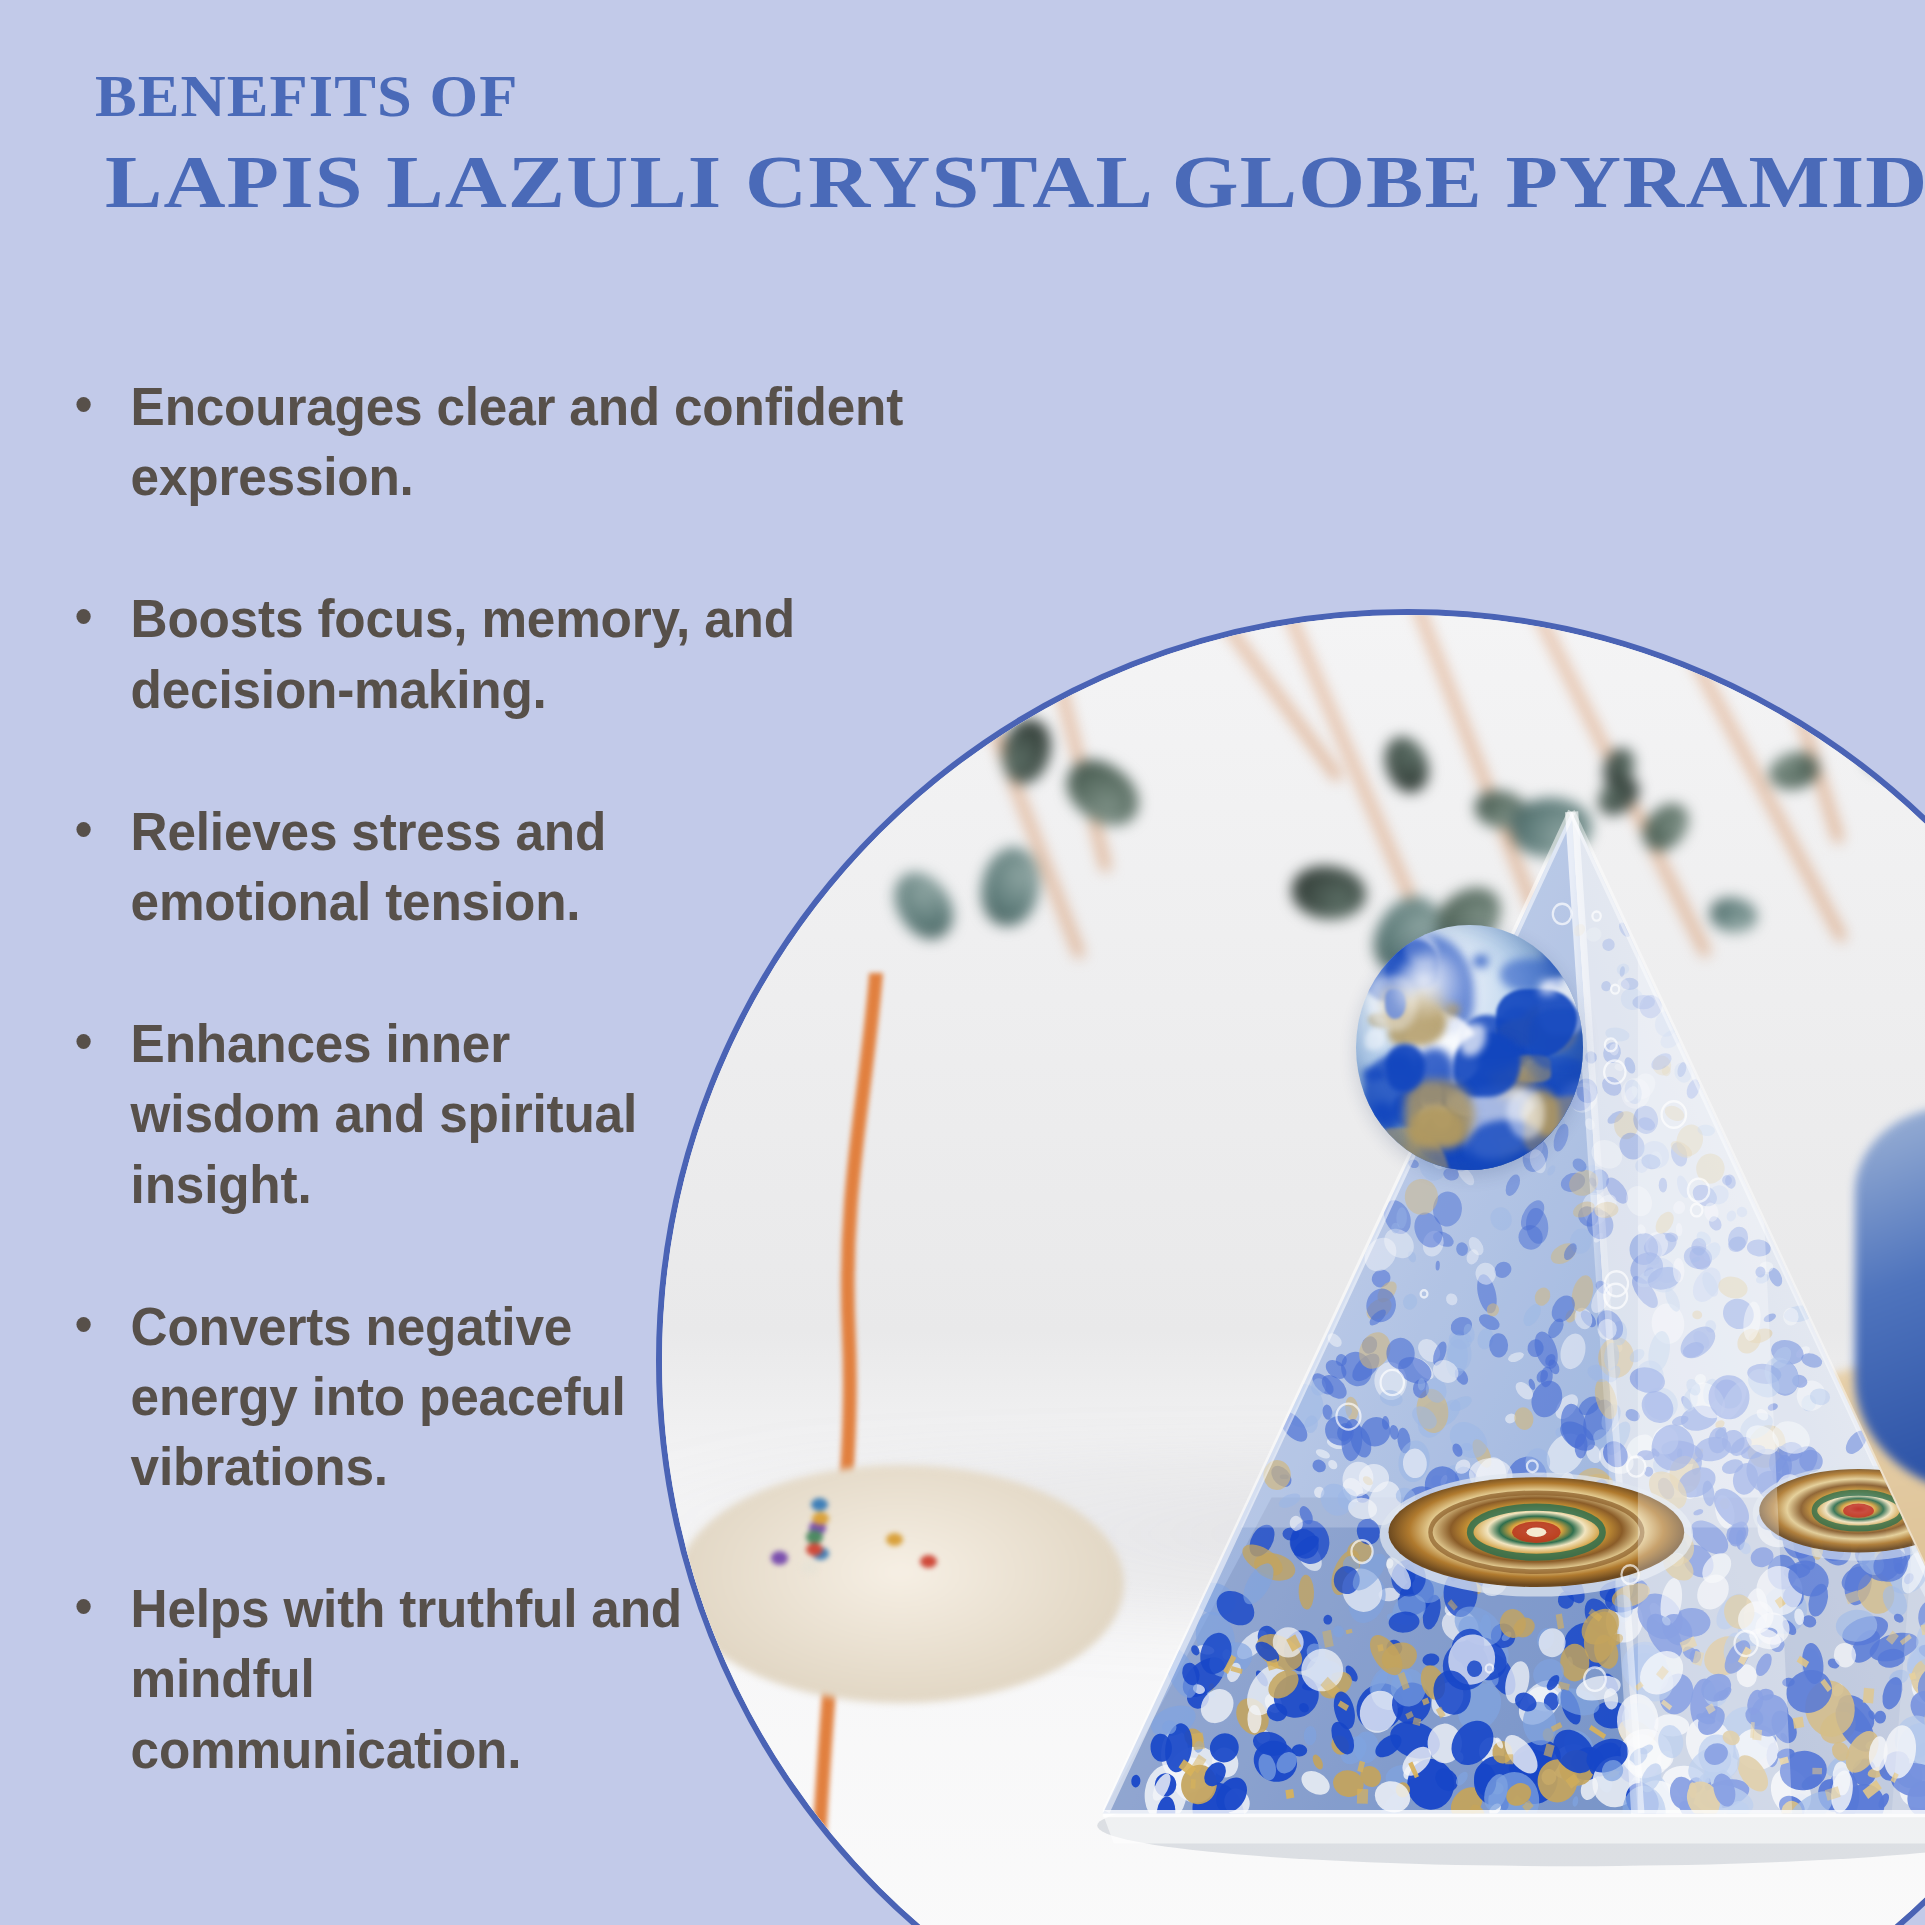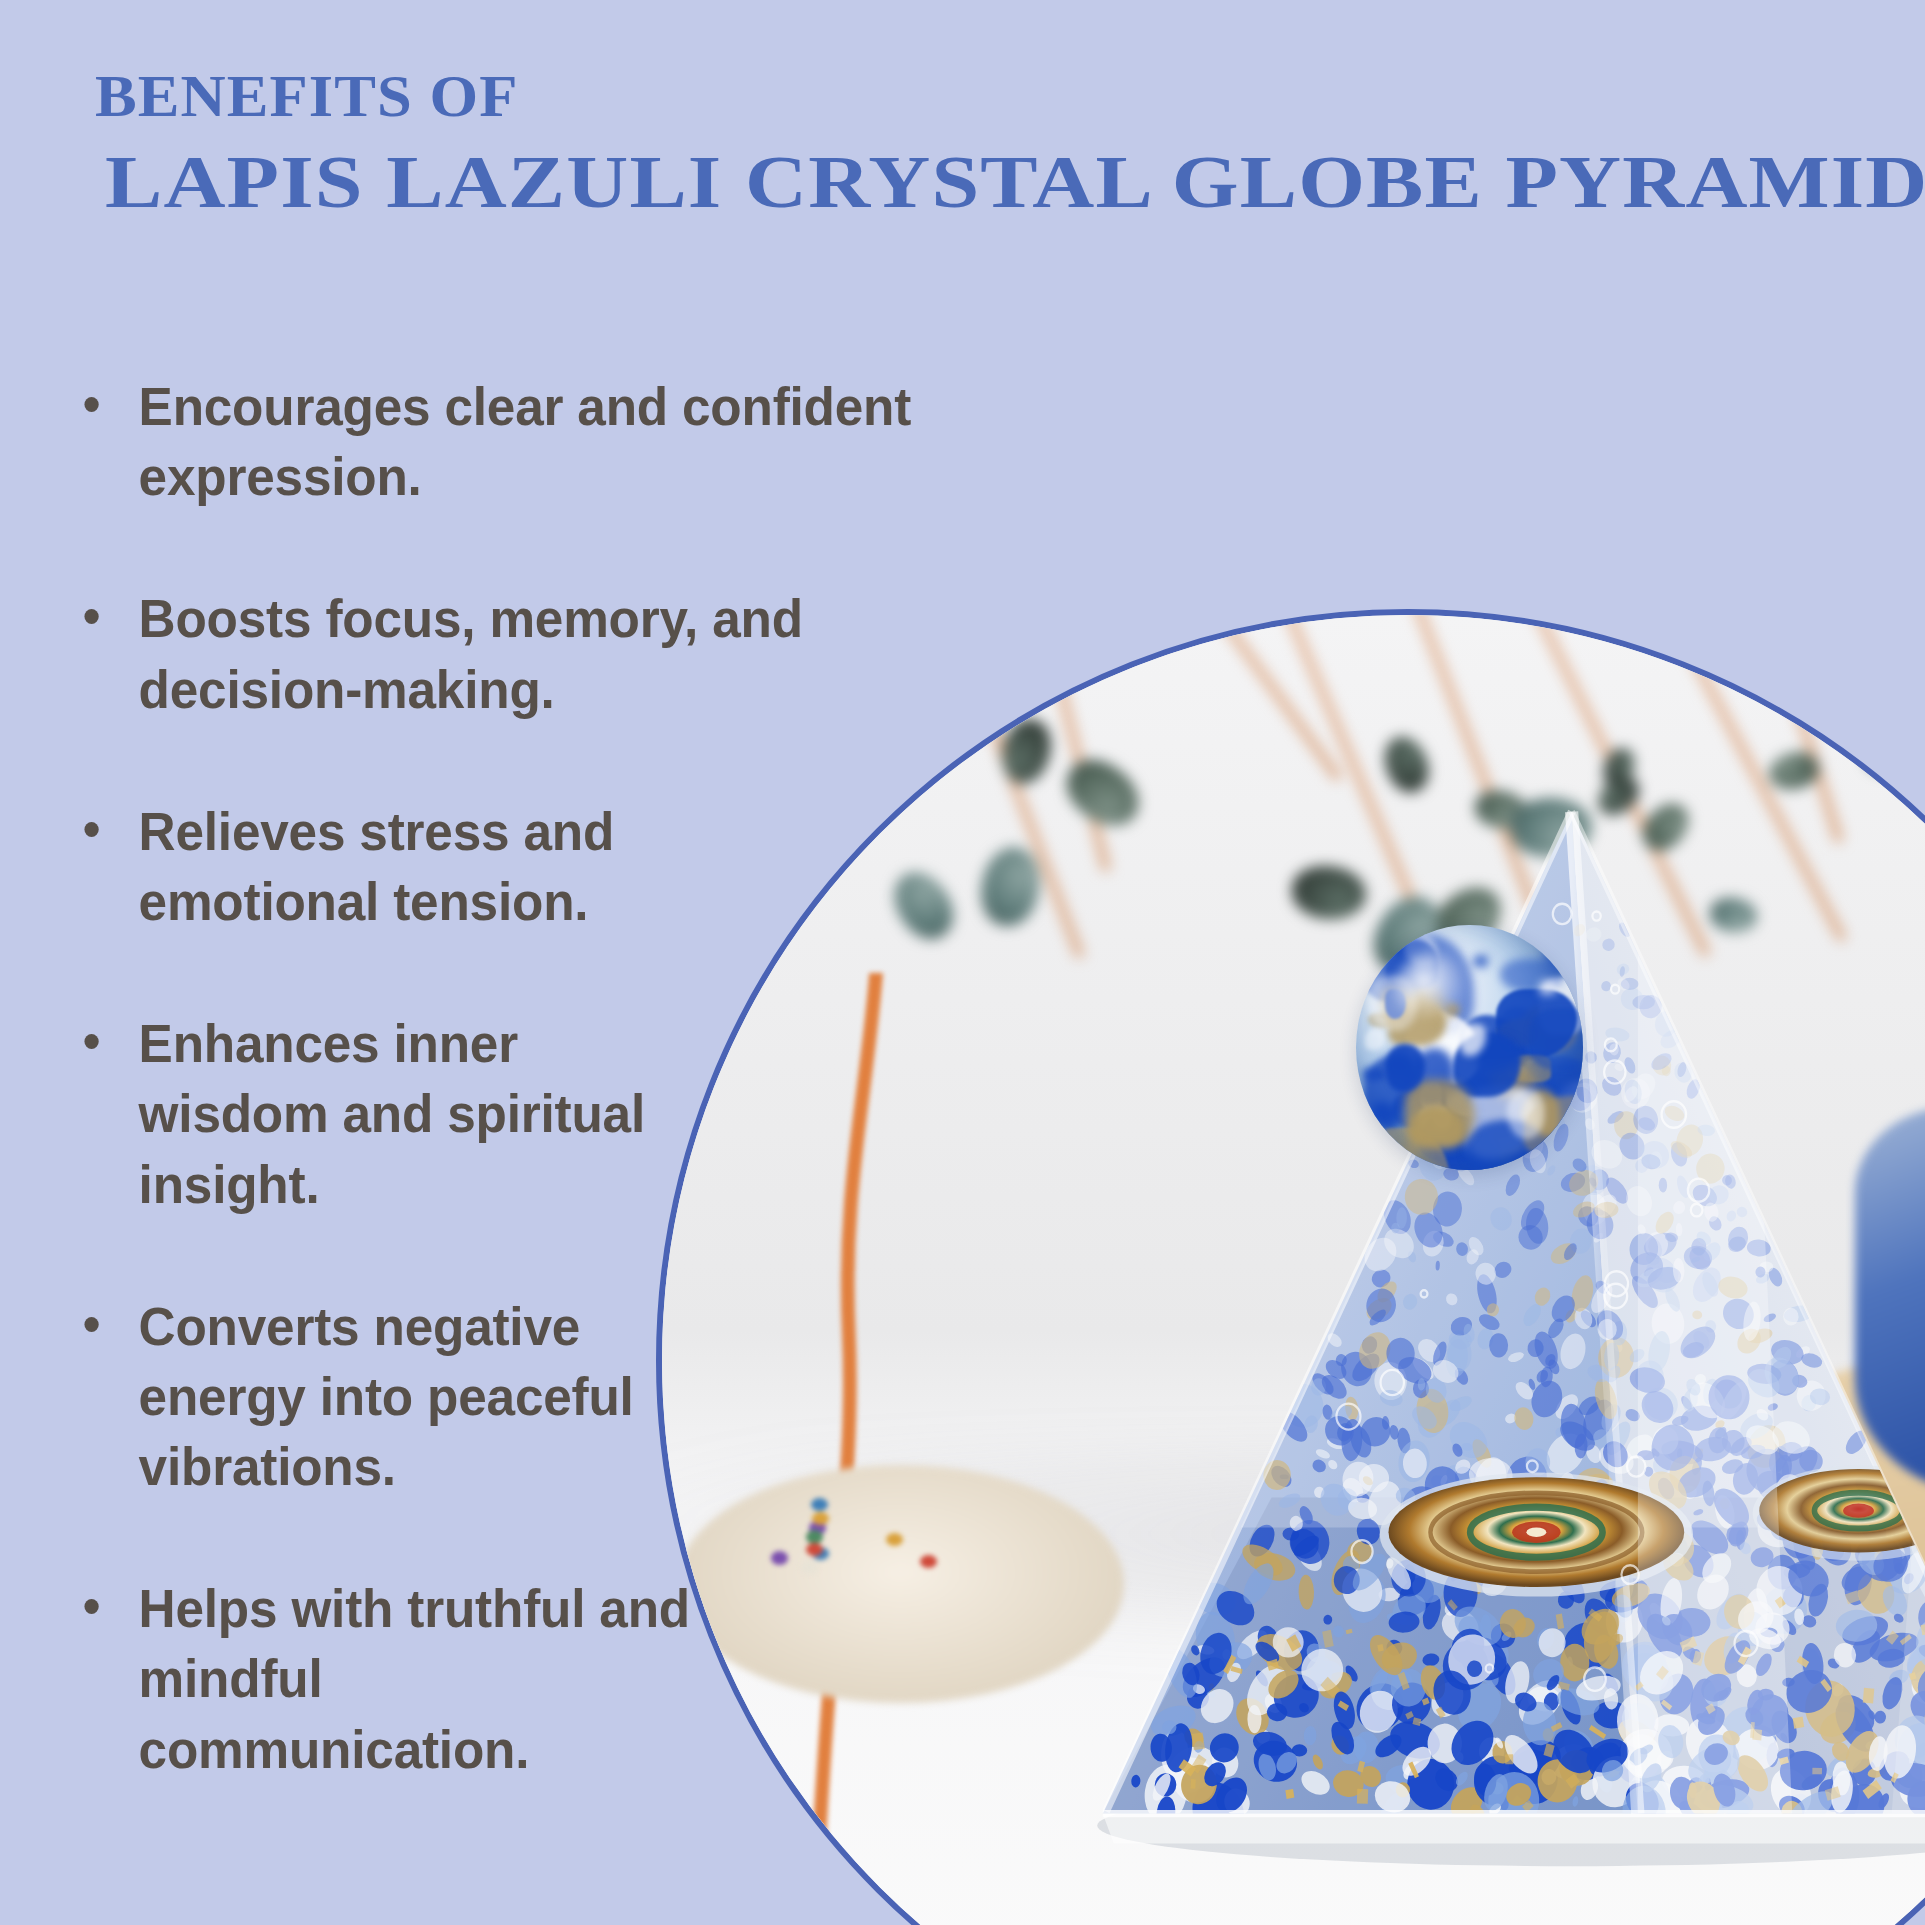--- a/index.html
+++ b/index.html
@@ -31,21 +31,21 @@
   }
   .title-line-2{
     font-size:74px;
     margin-left:9.5px;
     transform:scaleX(1.16);
     transform-origin:left center;
   }
 
   
   .bullets{
-    position:absolute;left:74px;top:371px;width:1008px;
+    position:absolute;left:66px;top:371px;width:1008px;
     z-index:6;
     list-style:none;margin:0;padding:0;
   }
   .bullet{
     position:relative;
     padding-left:68px;
     color:#57504a;
     font-weight:bold;
     font-size:54px;
     line-height:1.30;

